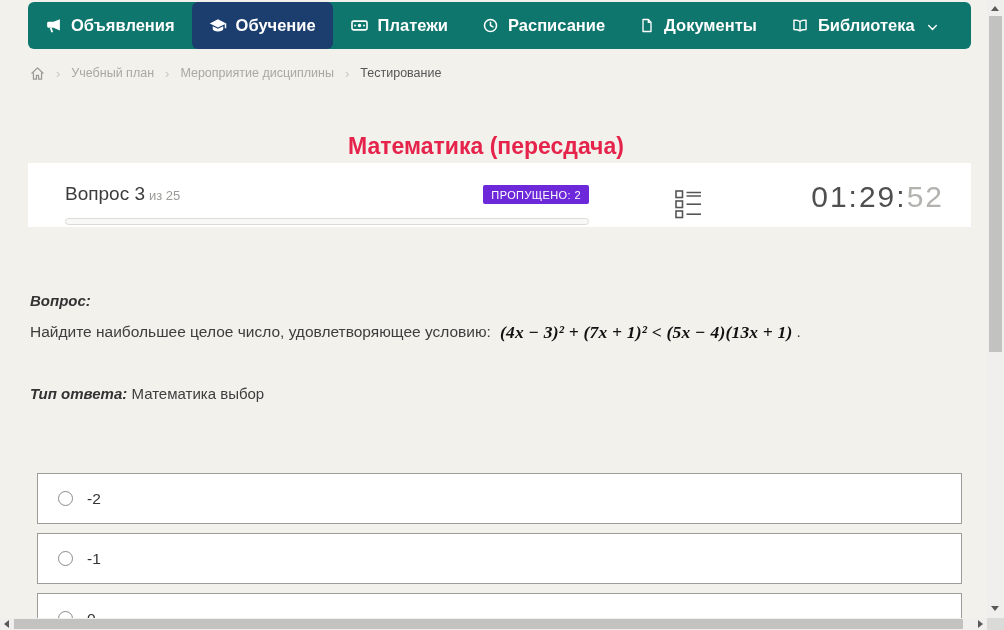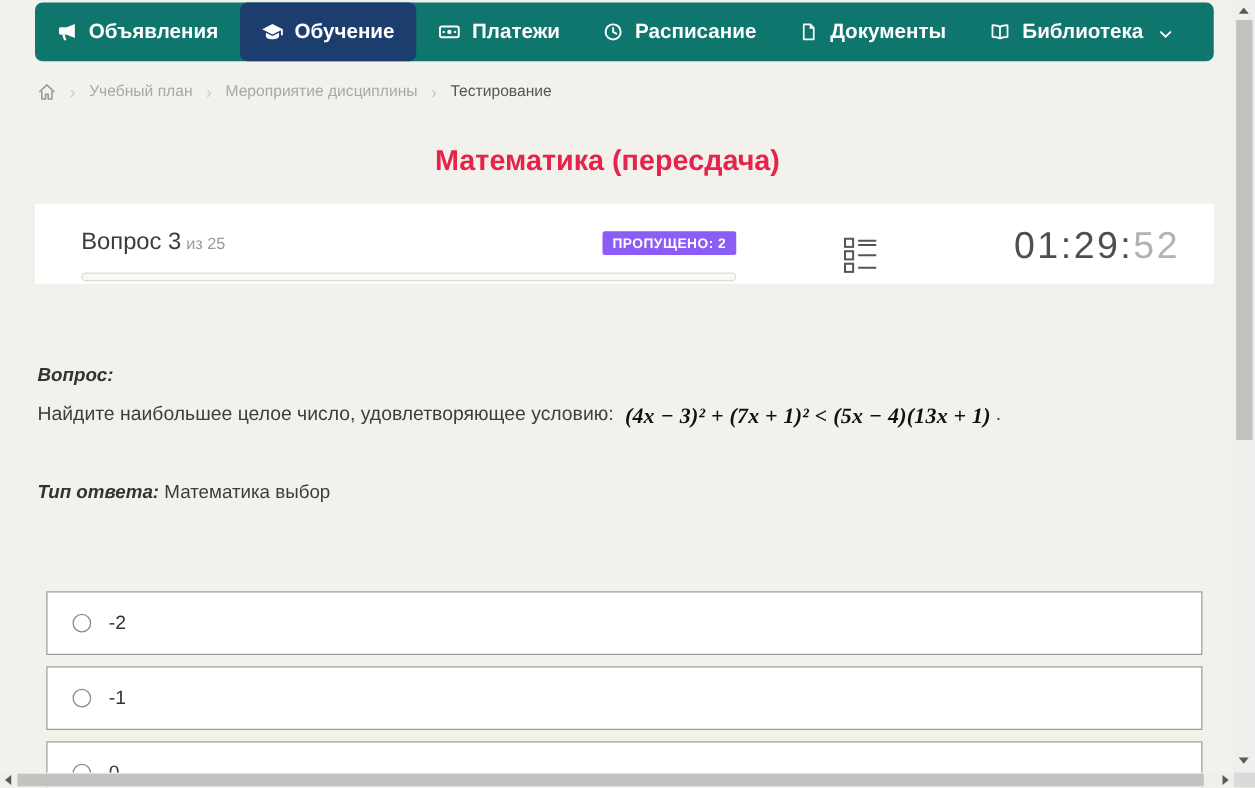--- a/index.html
+++ b/index.html
@@ -31,35 +31,35 @@
     display:flex; align-items:center; gap:11px;
     font-size:12.5px; color:#a9a8a4;
   }
   .crumb-sep { color:#c7c6c2; font-size:13px; }
   .crumb { cursor:pointer; }
   .crumb.last { color:#555; }
   .home-icon { display:flex; align-items:center; cursor:pointer; }
 
   
   .page-title {
-    position:absolute; top:115px; left:0; width:972px;
+    position:absolute; top:133px; left:0; width:972px;
     text-align:center; color:#e5234b; font-size:23px; font-weight:bold;
   }
 
   
   .qcard {
     position:absolute; left:28px; top:163px; width:943px; height:64px;
     background:#ffffff;
   }
   .qcard-left { position:absolute; left:37px; top:20px; width:524px; }
   .qtitle-row { display:flex; justify-content:space-between; align-items:flex-start; }
   .qtitle { font-size:19px; color:#3c3c3c; }
   .qof { font-size:13px; color:#9b9a97; margin-left:4px; }
   .badge {
-    background:#8b5cf6; color:#fff; font-size:11px; font-weight:bold;
+    background:#6d28d9; color:#fff; font-size:11px; font-weight:normal;
     padding:4px 8px 3px; border-radius:2px; letter-spacing:.4px; margin-top:2px;
   }
   .progress {
     margin-top:13px; height:7px; width:100%;
     background:#f8f8f7; border:1px solid #dcdbd8; border-radius:4px;
   }
   .progress-fill { height:100%; width:0%; background:#e5234b; border-radius:4px; }
   .list-icon { position:absolute; left:647px; top:26px; cursor:pointer; }
   .timer {
     position:absolute; right:27px; top:17px;

